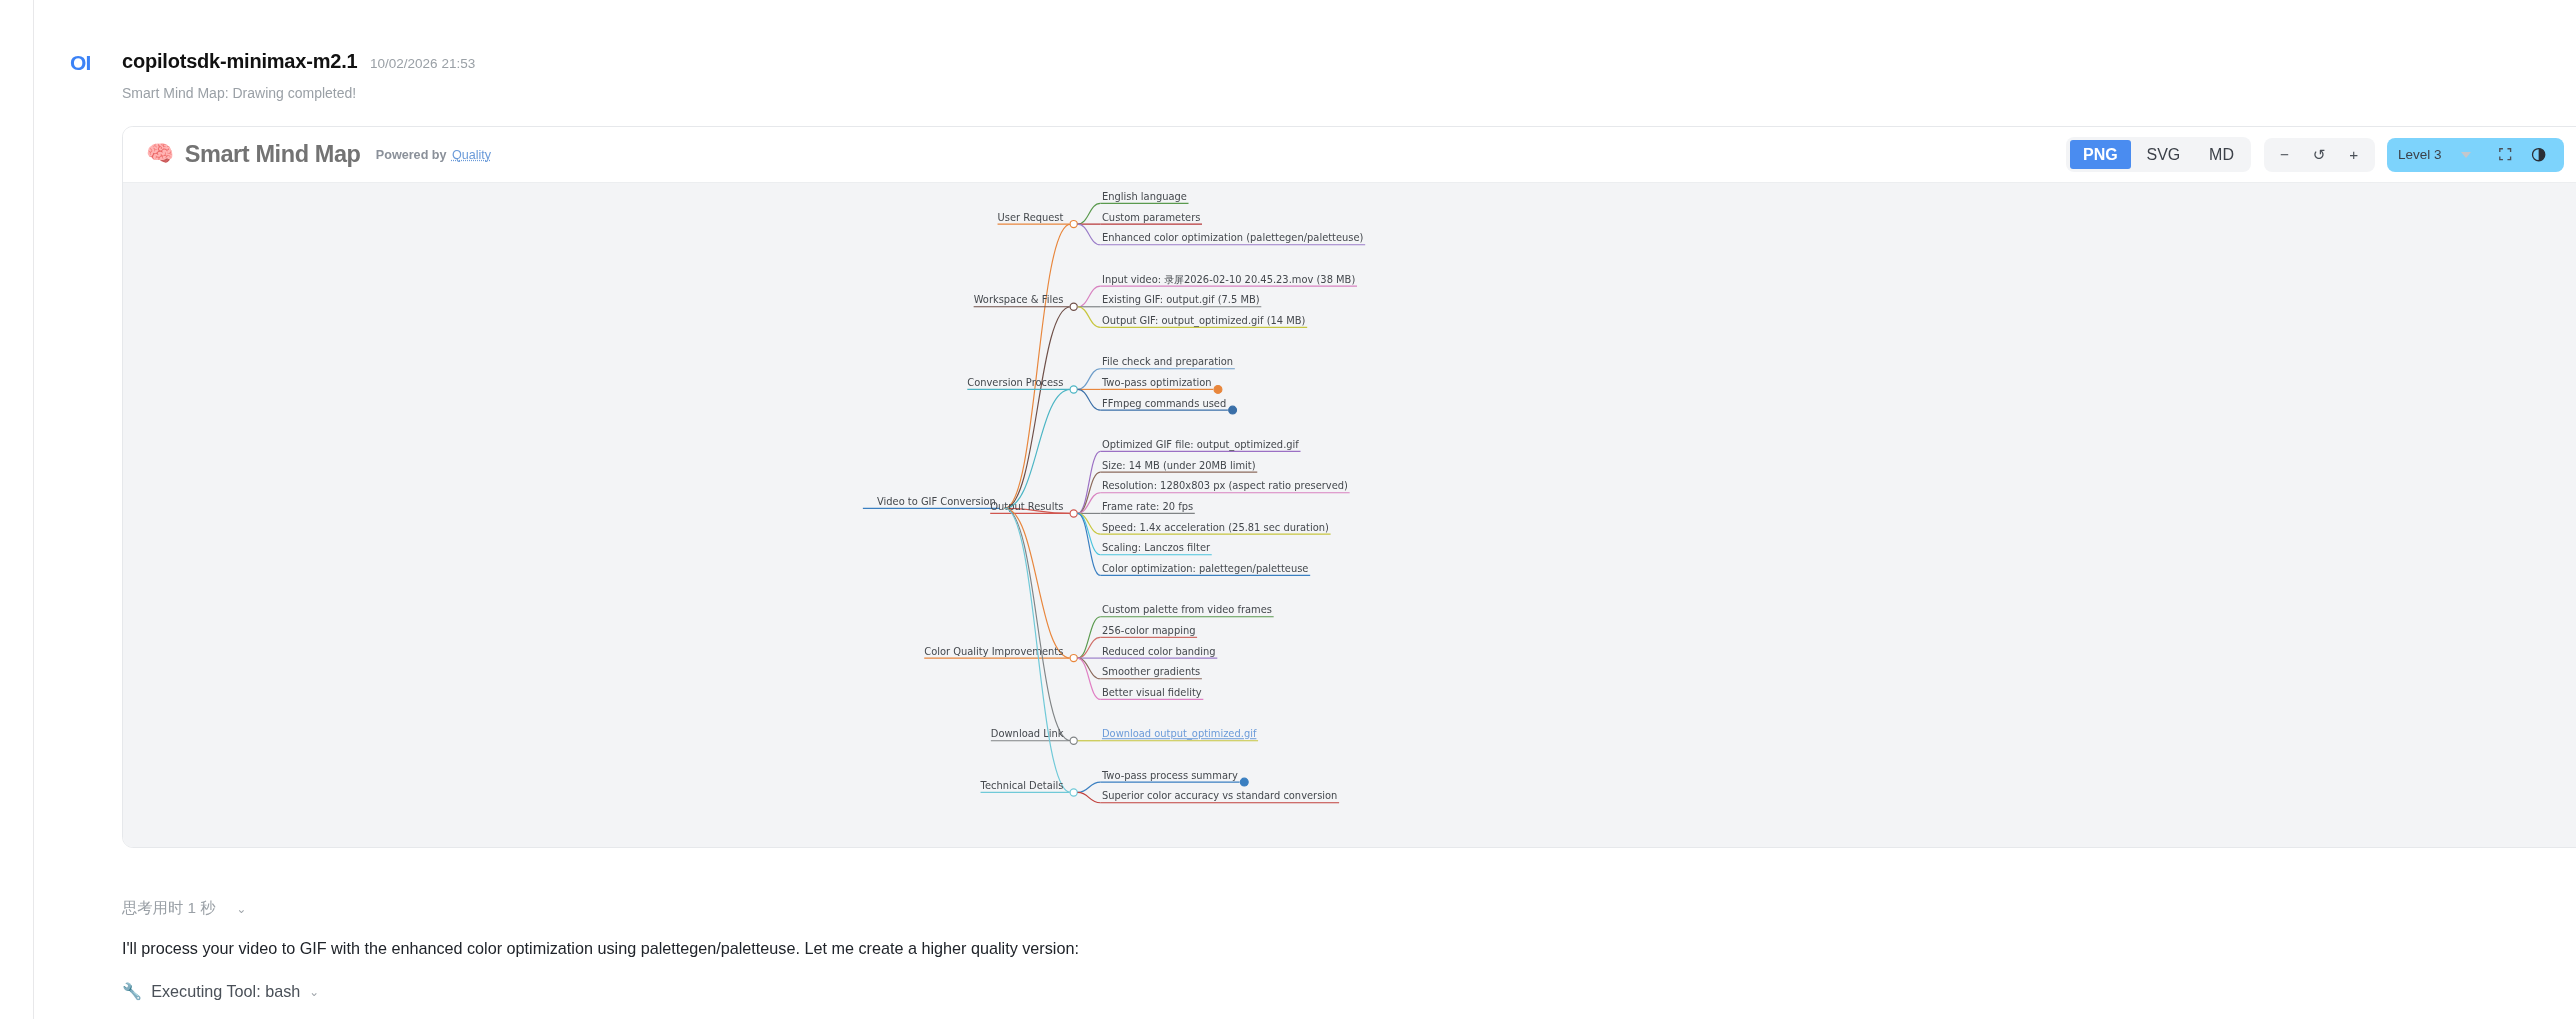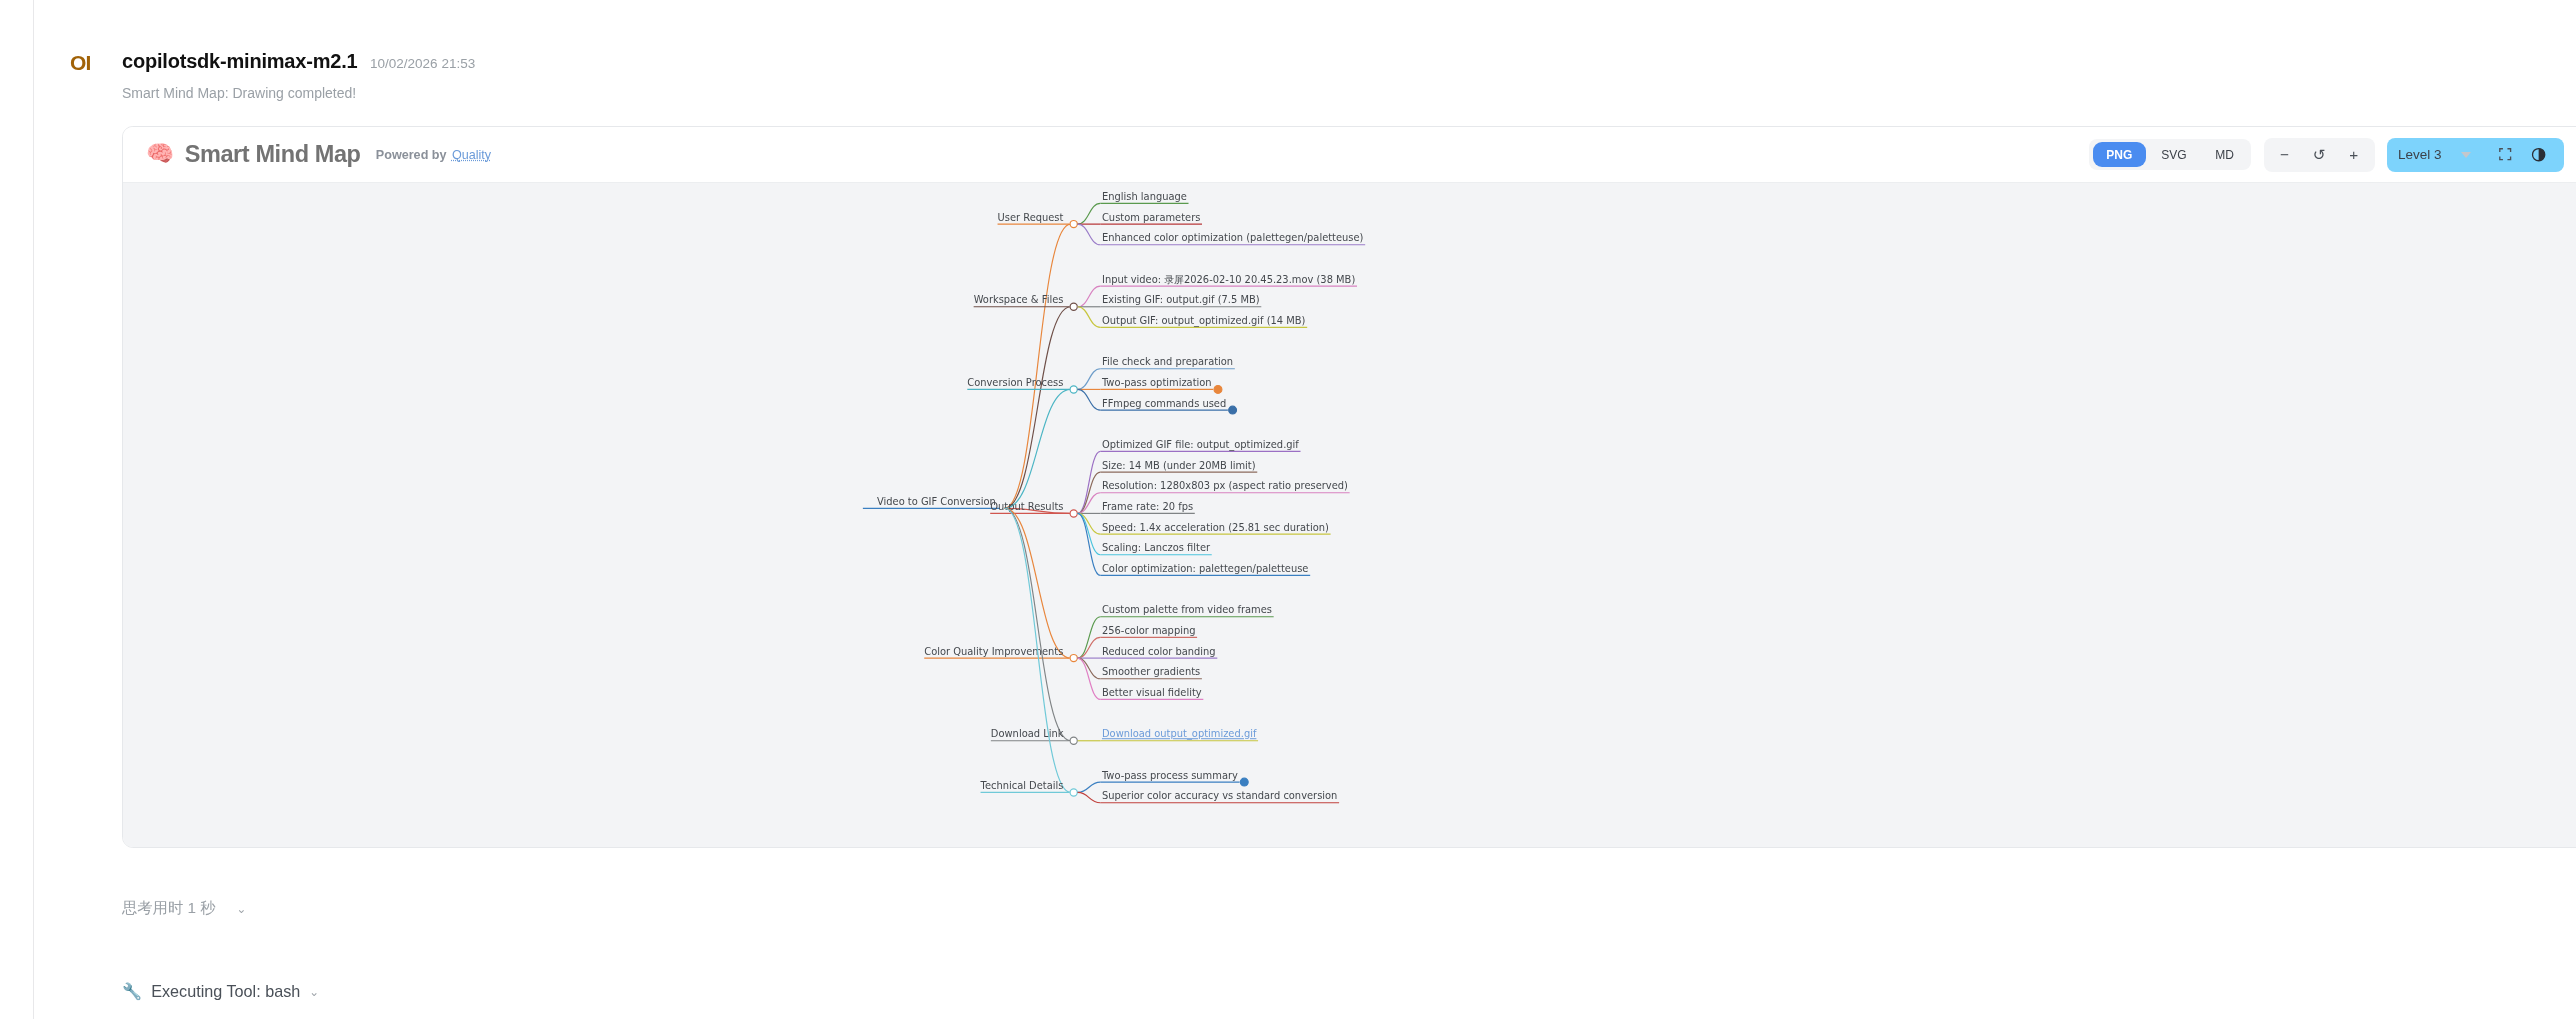--- a/index.html
+++ b/index.html
@@ -17,21 +17,21 @@
     position:absolute; left:0; top:0; width:34px; height:1020px;
     background:#ffffff; border-right:0.9px solid #e8e8ea;
   }
   .conv { position:absolute; left:34px; top:0; right:0; bottom:0; }
 
   .msg-head { position:absolute; left:88px; top:50px; display:flex; align-items:baseline; gap:12.6px;text-align:right; }
   .author { font-size:20px; font-weight:700; letter-spacing:-0.2px; color:#111; }
   .timestamp { font-size:13.5px; color:#9aa0a6; }
   .avatar {
     position:absolute; left:36px; top:52px; font-size:21px; font-weight:700;
-    color:#a16207; letter-spacing:-0.9px; line-height:1;
+    color:#3b82f6; letter-spacing:-0.9px; line-height:1;
   }
   .subtitle { position:absolute; left:88px; top:85px; font-size:14px; color:#9aa0a6; }
 
   
   .card {
     position:absolute; left:88px; top:126px; width:2466px; height:722px;
     background:#ffffff; border:0.9px solid #e6e8eb; border-radius:10.8px; overflow:hidden;
   }
   .card-toolbar {
     height:56px; display:flex; align-items:center; padding:0 23.5px 0 23.5px;
@@ -39,21 +39,21 @@
   }
   .brand { display:flex; align-items:center; gap:10px; }
   .brain-icon { font-size:22.6px; line-height:1; }
   .brand-title { font-size:23.5px; font-weight:700; letter-spacing:-0.4px; color:#737373; }
   .powered { margin-left:15.3px; font-size:12.6px; font-weight:700; color:#8a9099; display:flex; gap:5.4px; align-items:flex-end;}
   .powered .link { color:#6b9bd9; font-weight:400; text-decoration:underline; text-decoration-style:dotted; }
 
   .tb-right { margin-left:auto; display:flex; align-items:center; gap:12.6px; }
   .seg { display:flex; align-items:center; background:#f3f4f6; border-radius:8.1px; padding:3.6px; gap:1.8px;}
   .seg-btn {
-    font-size:12px; color:#3c4149; padding:5.4px 13.5px; border-radius:9px;
+    font-size:16px; color:#3c4149; padding:5.4px 13.5px; border-radius:3px;
     background:transparent; border:none; cursor:pointer; font-family:inherit;
   }
   .seg-btn.active { background:#4a8cf0; color:#fff; font-weight:600; }
   .zoom-grp { display:flex; align-items:center; background:#f3f4f6; border-radius:8.1px; padding:4.5px 5.4px; gap:3.6px;}
   .zoom-btn {
     width:31px; height:25px; display:flex; align-items:center; justify-content:center;
     font-size:15.3px; color:#4a5058; background:transparent; border:none; cursor:pointer;
     border-radius:5.4px; font-family:inherit;
   }
   .level-grp { display:flex; align-items:center; background:#7dd3fc; border-radius:8.1px; padding:4.5px 10.8px; gap:3.6px; }
@@ -241,20 +241,21 @@
           </g>
         </svg>
     </div>
   </div>
 
   <div class="thinking">
     <span>思考用时 1 秒</span>
     <span class="chev">⌄</span>
   </div>
 
+  <div class="para">I'll process your video to GIF with the enhanced color optimization using palettegen/paletteuse. Let me create a higher quality version:</div>
 
   <div class="tool">
     <span>🔧</span>
     <span>Executing Tool: bash</span>
     <span class="chev">⌄</span>
   </div>
 
 </div>
 
 

